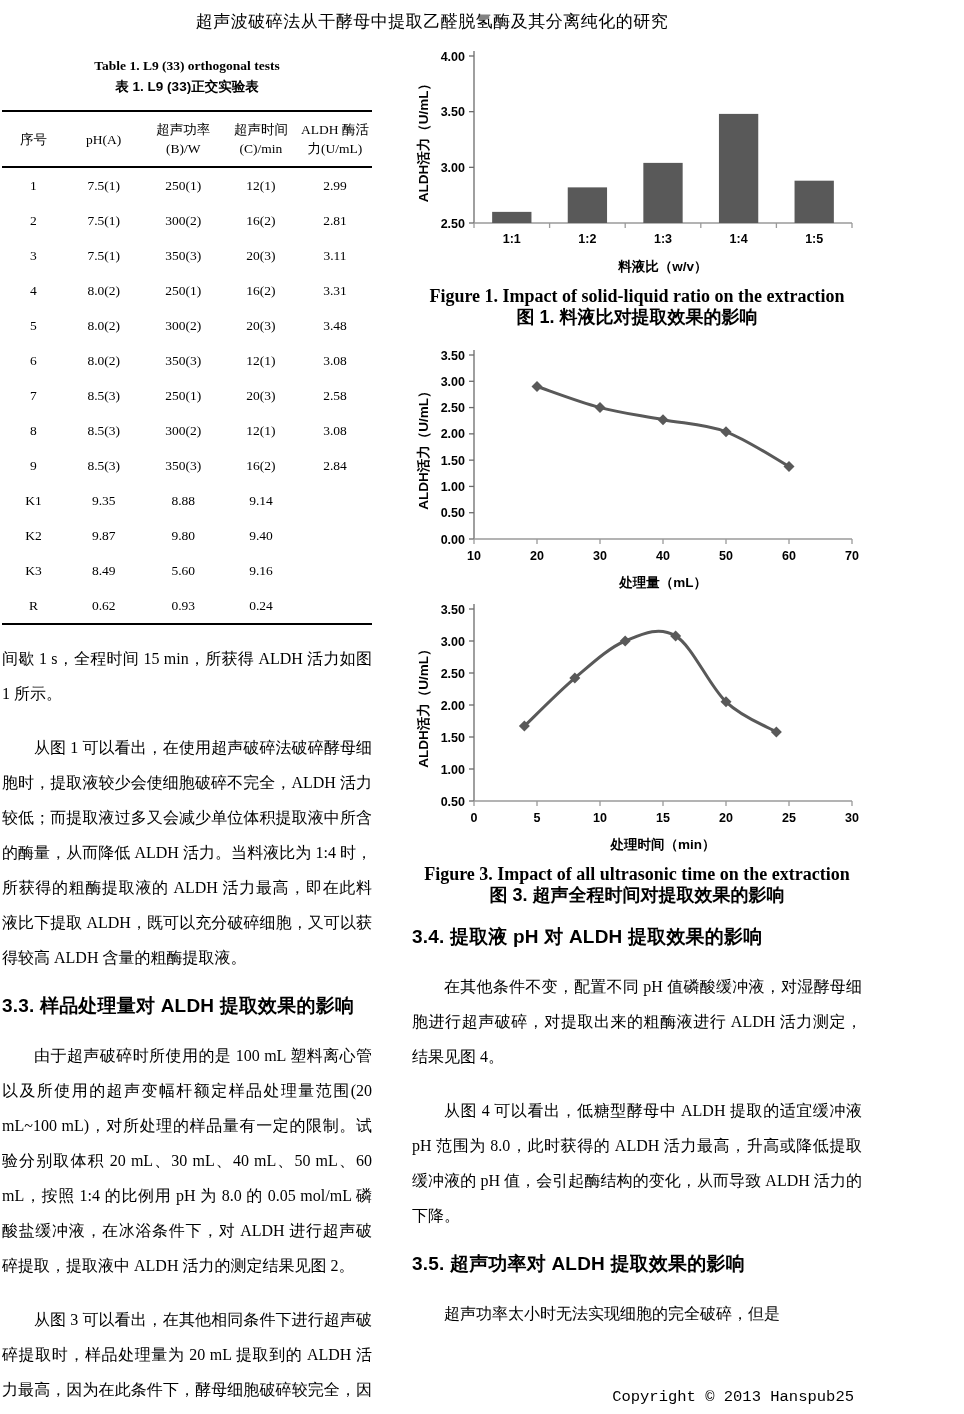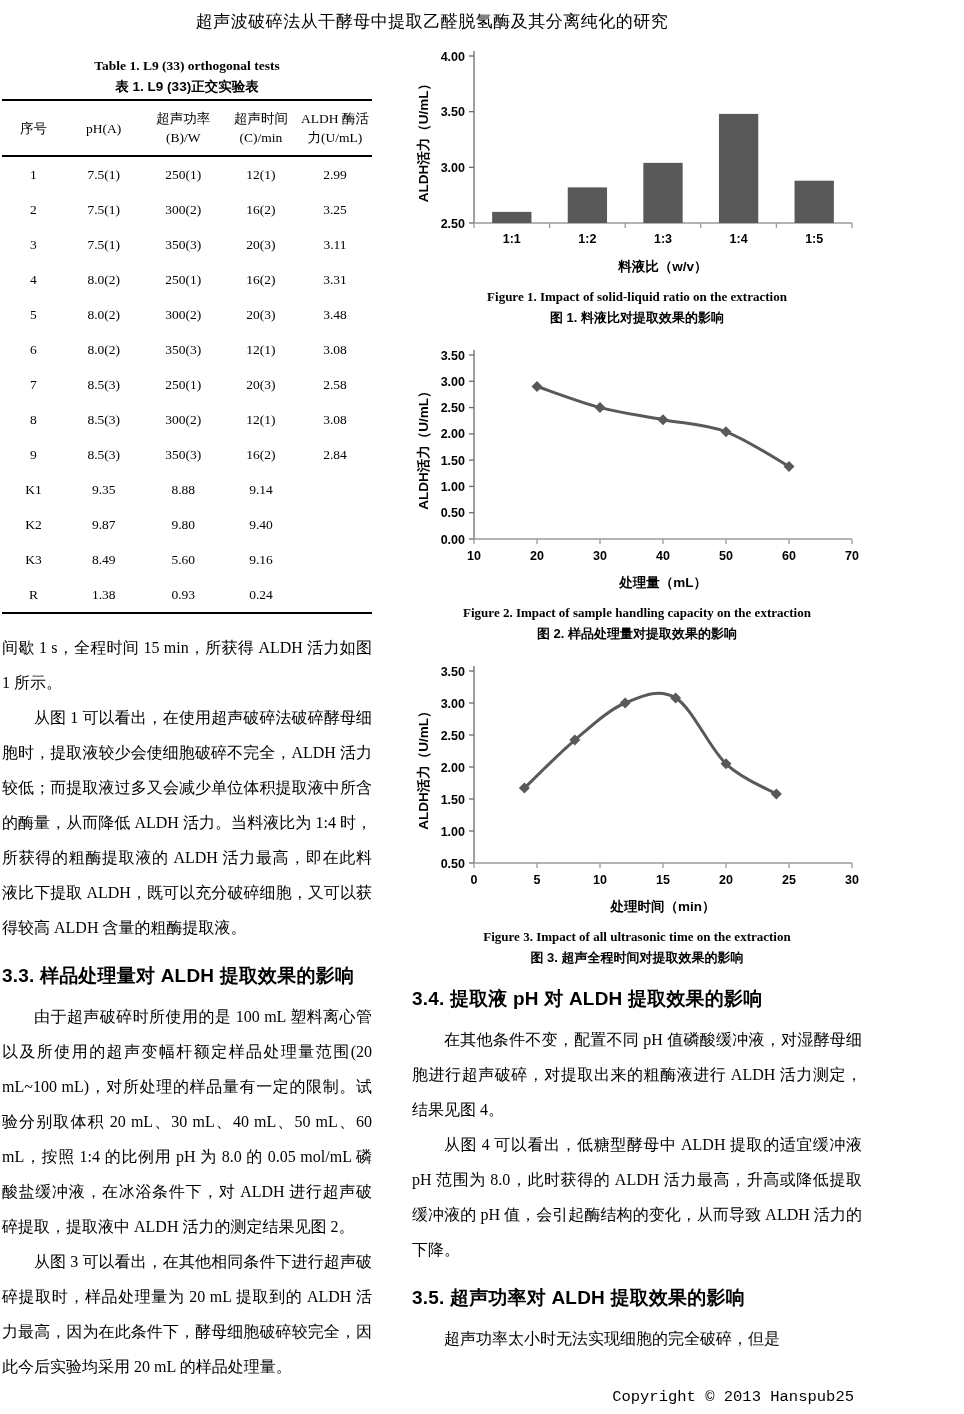--- a/index.html
+++ b/index.html
@@ -6,38 +6,38 @@
   .page { position:relative; width:864px; height:1414px; background:#fff; overflow:hidden;
           font-family:"Liberation Serif", serif; }
   .header-title { text-align:center; font-size:17px; padding-top:10px; letter-spacing:0.5px; }
   .columns { display:flex; padding:0 2px; margin-top:6px; }
   .col-left { width:462px; }
   .col-right { width:450px; margin-left:40px; }
 
   
   .tbl-title { text-align:center; font-weight:bold; font-size:13.5px; line-height:21px; margin-top:16px; }
   .tbl-title .zh { font-family:"Liberation Sans", sans-serif;text-align:center; }
-  table.orth { width:100%; border-collapse:collapse; margin-top:2px; font-size:13.5px;
+  table.orth { width:100%; border-collapse:collapse; margin-top:13px; font-size:13.5px;
                border-top:2px solid #000; border-bottom:2px solid #000; }
   table.orth th { font-weight:normal; border-bottom:2px solid #000; padding:8px 0; line-height:19px;
                   text-align:center; vertical-align:middle; }
   table.orth td { text-align:center; padding:9.5px 0; }
   col.c1{width:17%} col.c2{width:21%} col.c3{width:22%} col.c4{width:20%} col.c5{width:20%}
 
   
   p.body { font-size:16px; line-height:35px; text-align:justify; margin:0; }
-  p.indent { text-indent:2em; }
+  p.indent { text-indent:2em;margin-top:19px; }
   p.mt { margin-top:16px; }
   h3.sec { font-size:19px; font-family:"Liberation Sans", sans-serif; font-weight:bold;
            margin:18px 0 10px 0; letter-spacing:0.2px; }
 
   
   .fig { display:block; margin:0 auto; }
   .fig1 { margin-top:4px; }
-  .caption { text-align:center; font-weight:bold; font-size:13px; line-height:21px; margin:6px 0 14px 0; }
+  .caption { text-align:center; font-weight:bold; font-size:18px; line-height:21px; margin:6px 0 14px 0; }
   .caption .zh { font-family:"Liberation Sans", sans-serif; }
   svg text.tick { font:700 12.5px "Liberation Sans", sans-serif; fill:#000; }
   svg text.axis-label { font:700 13.5px "Liberation Sans", sans-serif; fill:#000; }
 
   
   .footer { position:absolute; left:8px; right:10px; bottom:8px; display:flex;
             justify-content:flex-end; font-size:15.5px;font-family:Liberation Mono, monospace; }
 </style>
 </head>
 <body>
@@ -91,21 +91,21 @@
               <td>7.5(1)</td>
               <td>250(1)</td>
               <td>12(1)</td>
               <td>2.99</td>
             </tr>
             <tr>
               <td>2</td>
               <td>7.5(1)</td>
               <td>300(2)</td>
               <td>16(2)</td>
-              <td>3.25</td>
+              <td>2.81</td>
             </tr>
             <tr>
               <td>3</td>
               <td>7.5(1)</td>
               <td>350(3)</td>
               <td>20(3)</td>
               <td>3.11</td>
             </tr>
             <tr>
               <td>4</td>
@@ -165,21 +165,21 @@
             </tr>
             <tr>
               <td>K3</td>
               <td>8.49</td>
               <td>5.60</td>
               <td>9.16</td>
               <td></td>
             </tr>
             <tr>
               <td>R</td>
-              <td>1.38</td>
+              <td>0.62</td>
               <td>0.93</td>
               <td>0.24</td>
               <td></td>
             </tr>
           </tbody>
       </table>
 
       <p class="body mt">间歇 1 s，全程时间 15 min，所获得 ALDH 活力如图 1 所示。</p>
       <p class="body indent">从图 1 可以看出，在使用超声破碎法破碎酵母细胞时，提取液较少会使细胞破碎不完全，ALDH 活力较低；而提取液过多又会减少单位体积提取液中所含的酶量，从而降低 ALDH 活力。当料液比为 1:4 时，所获得的粗酶提取液的 ALDH 活力最高，即在此料液比下提取 ALDH，既可以充分破碎细胞，又可以获得较高 ALDH 含量的粗酶提取液。</p>
       <h3 class="sec">3.3. 样品处理量对 ALDH 提取效果的影响</h3>
@@ -259,24 +259,20 @@
           <text x="440" y="218" text-anchor="middle" class="tick">70</text>
           <path d="M125.0,44.5C135.5,48.0 167.0,60.1 188.0,65.6C209.0,71.1 230.0,73.6 251.0,77.7C272.0,81.7 293.0,82.0 314.0,89.8C335.0,97.6 366.5,118.7 377.0,124.5" fill="none" stroke="#595959" stroke-width="3" stroke-linecap="round"></path>
           <path d="M125,39.04285714285715L130.5,44.54285714285715L125,50.04285714285715L119.5,44.54285714285715Z" fill="#595959"></path>
           <path d="M188,60.07142857142857L193.5,65.57142857142857L188,71.07142857142857L182.5,65.57142857142857Z" fill="#595959"></path>
           <path d="M251,72.16285714285715L256.5,77.66285714285715L251,83.16285714285715L245.5,77.66285714285715Z" fill="#595959"></path>
           <path d="M314,84.25428571428571L319.5,89.75428571428571L314,95.25428571428571L308.5,89.75428571428571Z" fill="#595959"></path>
           <path d="M377,118.95142857142858L382.5,124.45142857142858L377,129.95142857142858L371.5,124.45142857142858Z" fill="#595959"></path>
           <text x="251" y="245" text-anchor="middle" class="axis-label">处理量（mL）</text>
           <text x="16" y="105" text-anchor="middle" transform="rotate(-90 16 105)" class="axis-label">ALDH活力（U/mL）</text>
         </svg>
-      <div class="caption">
-        <div>Figure 2. Impact of sample handling capacity on the extraction</div>
-        <div class="zh">图 2. 样品处理量对提取效果的影响</div>
-      </div>
 
       <svg class="fig" width="450" height="262" viewBox="0 0 450 262">
           <line x1="62" y1="8" x2="62" y2="205" stroke="#6b6b6b" stroke-width="1.3"></line>
           <line x1="57" y1="205" x2="62" y2="205" stroke="#6b6b6b" stroke-width="1.3"></line>
           <text x="53" y="209.5" text-anchor="end" class="tick">0.50</text>
           <line x1="57" y1="173" x2="62" y2="173" stroke="#6b6b6b" stroke-width="1.3"></line>
           <text x="53" y="177.5" text-anchor="end" class="tick">1.00</text>
           <line x1="57" y1="141" x2="62" y2="141" stroke="#6b6b6b" stroke-width="1.3"></line>
           <text x="53" y="145.5" text-anchor="end" class="tick">1.50</text>
           <line x1="57" y1="109" x2="62" y2="109" stroke="#6b6b6b" stroke-width="1.3"></line>

